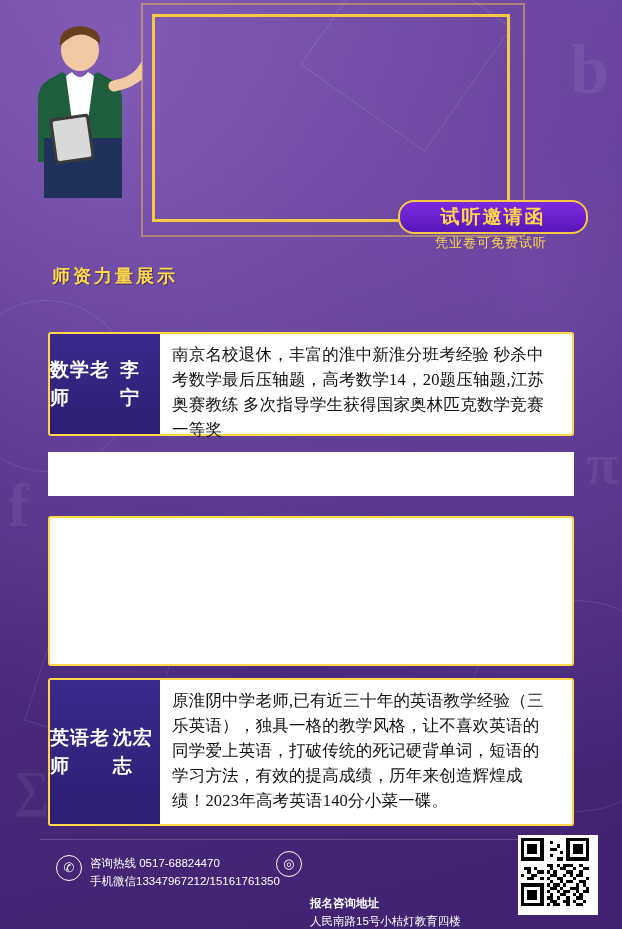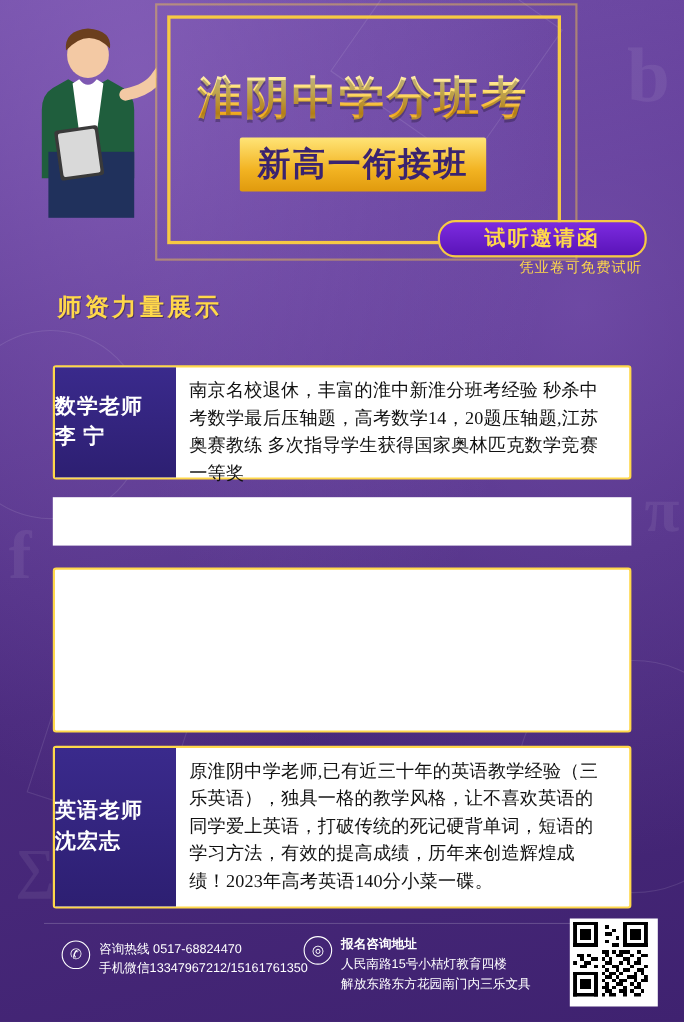--- a/index.html
+++ b/index.html
@@ -63,52 +63,52 @@
     position:absolute;left:398px;top:200px;width:186px;height:30px;
     background:linear-gradient(180deg,#7c2be0 0%,#5a14b8 100%);
     border:2px solid #f6c944;border-radius:16px;
     display:flex;align-items:center;justify-content:center;
   }
   .ribbon span{
     font-family:"Liberation Serif", serif;
     font-size:19px;font-weight:bold;color:#ffd84a;letter-spacing:2px;
   }
   .ribbon-note{
-    position:absolute;left:398px;top:234px;width:186px;text-align:right;
+    position:absolute;left:398px;top:234px;width:186px;text-align:center;
     font-family:"Liberation Serif", serif;
     font-size:13px;color:#ffd84a;letter-spacing:1px;
   }
 
   
   .person{position:absolute;left:22px;top:20px;width:120px;height:190px;}
 
   
   .section-title{
     position:absolute;left:52px;top:264px;
     font-family:Liberation Mono, monospace;
-    font-size:22px;font-weight:bold;color:#ffd84a;letter-spacing:3px;
+    font-size:18px;font-weight:bold;color:#ffd84a;letter-spacing:3px;
     text-shadow:1px 1px 0 rgba(0,0,0,.35);
   }
   .section-underline{
     position:absolute;left:40px;top:262px;width:310px;height:36px;
     background:linear-gradient(90deg,rgba(255,255,255,.10),rgba(255,255,255,0));
     border-radius:4px;z-index:-1;
   }
 
   
   .card{
     position:absolute;left:48px;width:526px;
     background:#ffffff;border:2px solid #ffd84a;border-radius:3px;
     display:flex;box-sizing:border-box;
   }
   .card .name-col{
     width:110px;flex:0 0 110px;
     background:linear-gradient(180deg,#3a2a8c 0%,#2d1f72 100%);
     color:#ffffff;
-    display:flex;flex-direction:column;justify-content:center;
+    display:flex;flex-direction:row;align-items:center;justify-content:center;
     font-family:"Liberation Serif", serif;
     font-size:19px;font-weight:bold;line-height:1.5;letter-spacing:1px;
   }
   .card .desc-col{
     flex:1;padding:8px 22px 8px 12px;
     font-family:"Liberation Serif", serif;
     font-size:16.5px;line-height:1.52;color:#111111;letter-spacing:.2px;
   }
   #card-math{top:332px;height:104px;}
   #card-chinese{top:516px;height:150px;}
@@ -133,21 +133,21 @@
   #contact-phone{left:56px;top:22px;}
   #contact-addr{left:276px;top:18px;}
   .circ-icon{
     width:24px;height:24px;border-radius:50%;border:1.5px solid #ffffff;
     display:flex;align-items:center;justify-content:center;font-size:13px;color:#fff;flex:0 0 24px;
   }
   .qr{
     position:absolute;right:24px;bottom:14px;width:74px;height:74px;background:#ffffff;padding:3px;
   }
   .qr svg{display:block;}
-  .addr-title{font-weight:bold;}
+  .addr-title{font-weight:bold;margin-top:44px;}
 </style>
 </head>
 <body>
 
 <div id="poster">
 
   <div class="deco c" style="left:-40px;top:300px;width:170px;height:170px;"></div>
   <div class="deco c" style="left:470px;top:600px;width:210px;height:210px;"></div>
   <div class="deco" style="left:330px;top:-30px;width:150px;height:150px;transform:rotate(35deg);"></div>
   <div class="deco" style="left:40px;top:620px;width:120px;height:120px;transform:rotate(18deg);"></div>
@@ -165,26 +165,20 @@
       <path d="M50 52 q8 10 16 0 l6 4 l-8 60 l-12 0 l-8 -60z" fill="#ffffff"></path>
       <rect x="22" y="118" width="78" height="60" fill="#20315c"></rect>
       <rect x="30" y="96" width="40" height="46" rx="3" fill="#3a3a3a" transform="rotate(-8 50 119)"></rect>
       <rect x="33" y="99" width="34" height="40" rx="2" fill="#d9d9d9" transform="rotate(-8 50 119)"></rect>
       <path d="M92 66 q22 -4 30 -18" stroke="#f3c9a4" stroke-width="11" fill="none" stroke-linecap="round"></path>
       <circle cx="124" cy="46" r="6" fill="#f3c9a4"></circle>
     </svg>
 
     <div class="frame-outer"></div>
 
-    <div class="title-box">
-      <div class="title-main">淮阴中学分班考</div>
-      <div class="title-sub-wrap">
-        <span class="title-sub">新高一衔接班</span>
-      </div>
-    </div>
 
     <div class="ribbon">
       <span>试听邀请函</span>
     </div>
     <div class="ribbon-note">凭业卷可免费试听</div>
   </div>
 
   <div class="section-underline"></div>
   <div class="section-title">师资力量展示</div>
 

